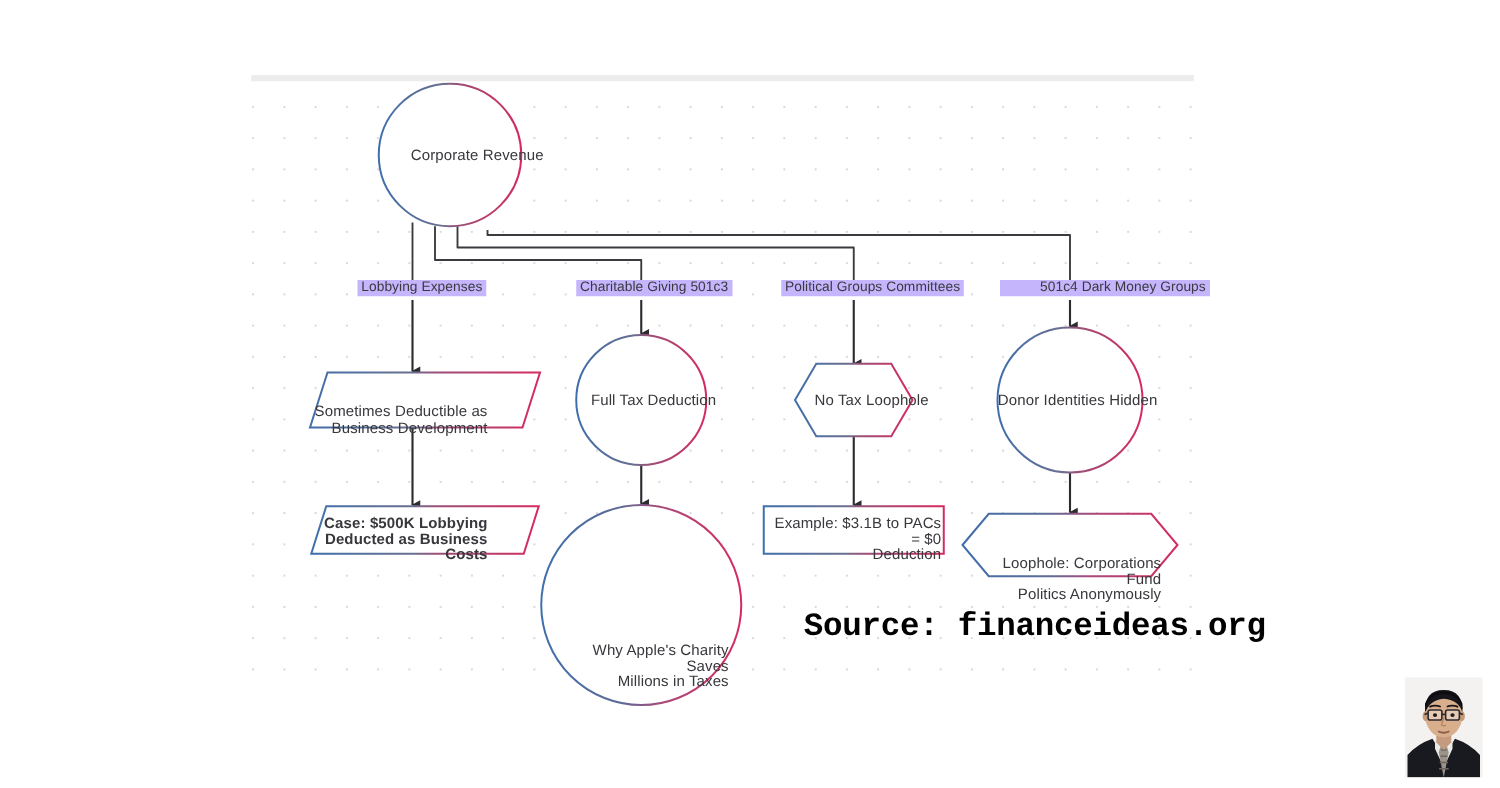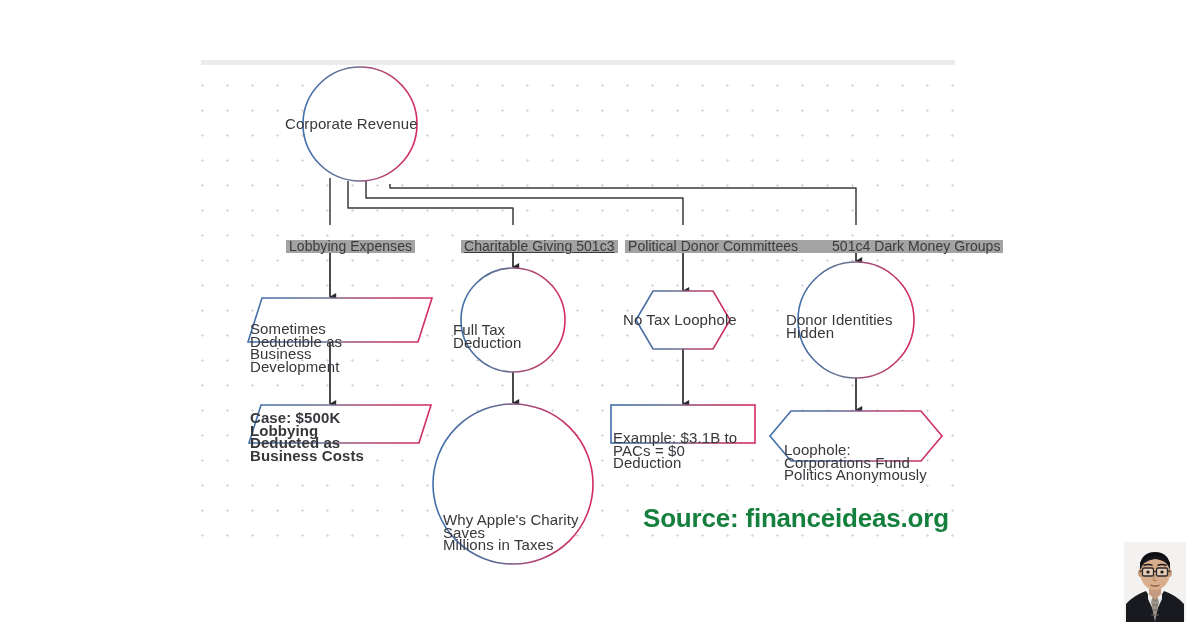--- a/index.html
+++ b/index.html
@@ -43,51 +43,51 @@
     top: 0;
     width: 1200px;
     height: 630px;
     pointer-events: none;
   }
 
   
   .node-label {
     position: absolute;
     color: #37373c;
-    font-size: 15px;
+    font-size: 12px;
     line-height: 12.5px;
-    text-align: left;
+    text-align: right;
     white-space: pre-line;
     pointer-events: none;
     letter-spacing: 0.1px;
   }
 
   
   .edge-label {
     position: absolute;
-    background: #a3a3a3;
+    background: #c4b5fd;
     color: #3a3a3f;
-    font-size: 14px;
+    font-size: 11px;
     line-height: 11px;
     padding: 1px 3px;
     white-space: nowrap;
     letter-spacing: 0.05px;
-    margin-top: 16px;
   }
 
   
   #source-text {
     position: absolute;
     left: 643px;
-    top: 503px;
+    top: 486px;
     font-size: 26px;
     font-weight: bold;
-    color: #15803d;
+    color: #000000;
     letter-spacing: -0.2px;
     white-space: nowrap;
+    font-family: Liberation Mono, monospace;
   }
 
   
   #avatar {
     position: absolute;
     left: 1124px;
     top: 542px;
     width: 62px;
     height: 80px;
     overflow: hidden;
@@ -166,40 +166,40 @@
 </svg>
 
 <div class="node-label" style="left:285px; top:118px; width:150px;">Corporate Revenue</div>
 
 <div class="node-label" style="left:250px; top:323px; width:140px;">Sometimes Deductible as
 Business Development</div>
 
 <div class="node-label" style="left:250px; top:412px; width:140px;font-weight:bold;">Case: $500K Lobbying
 Deducted as Business Costs</div>
 
-<div class="node-label" style="left:453px; top:324px; width:120px;">Full Tax Deduction</div>
+<div class="node-label" style="left:453px; top:314px; width:120px;">Full Tax Deduction</div>
 
 <div class="node-label" style="left:443px; top:472px; width:140px;margin-top:42px;">Why Apple's Charity Saves
 Millions in Taxes</div>
 
 <div class="node-label" style="left:623px; top:314px; width:120px;">No Tax Loophole</div>
 
-<div class="node-label" style="left:613px; top:412px; width:140px;margin-top:20px;">Example: $3.1B to PACs = $0
+<div class="node-label" style="left:613px; top:412px; width:140px;">Example: $3.1B to PACs = $0
 Deduction</div>
 
 <div class="node-label" style="left:786px; top:314px; width:140px;">Donor Identities Hidden</div>
 
 <div class="node-label" style="left:784px; top:444px; width:145px;">Loophole: Corporations Fund
 Politics Anonymously</div>
 
 <div class="edge-label" style="left:286px; top:224px;">Lobbying Expenses</div>
 
-<div class="edge-label" style="left:461px; top:224px;text-decoration:underline;">Charitable Giving 501c3</div>
-
-<div class="edge-label" style="left:625px; top:224px;">Political Donor Committees</div>
+<div class="edge-label" style="left:461px; top:224px;">Charitable Giving 501c3</div>
+
+<div class="edge-label" style="left:625px; top:224px;">Political Groups Committees</div>
 
 <div class="edge-label" style="left:800px; top:224px;padding-left:32px;">501c4 Dark Money Groups</div>
 
 <div id="source-text">Source: financeideas.org</div>
 
 <div id="avatar">
   <svg width="62" height="80" viewBox="0 0 62 80" xmlns="http://www.w3.org/2000/svg">
     <rect x="0" y="0" width="62" height="80" fill="#f3f2f0"></rect>
 
     <path d="M2,80 L2,62 Q10,53 22,49 L31,64 L40,49 Q52,53 60,62 L60,80 Z" fill="#191a1f"></path>

